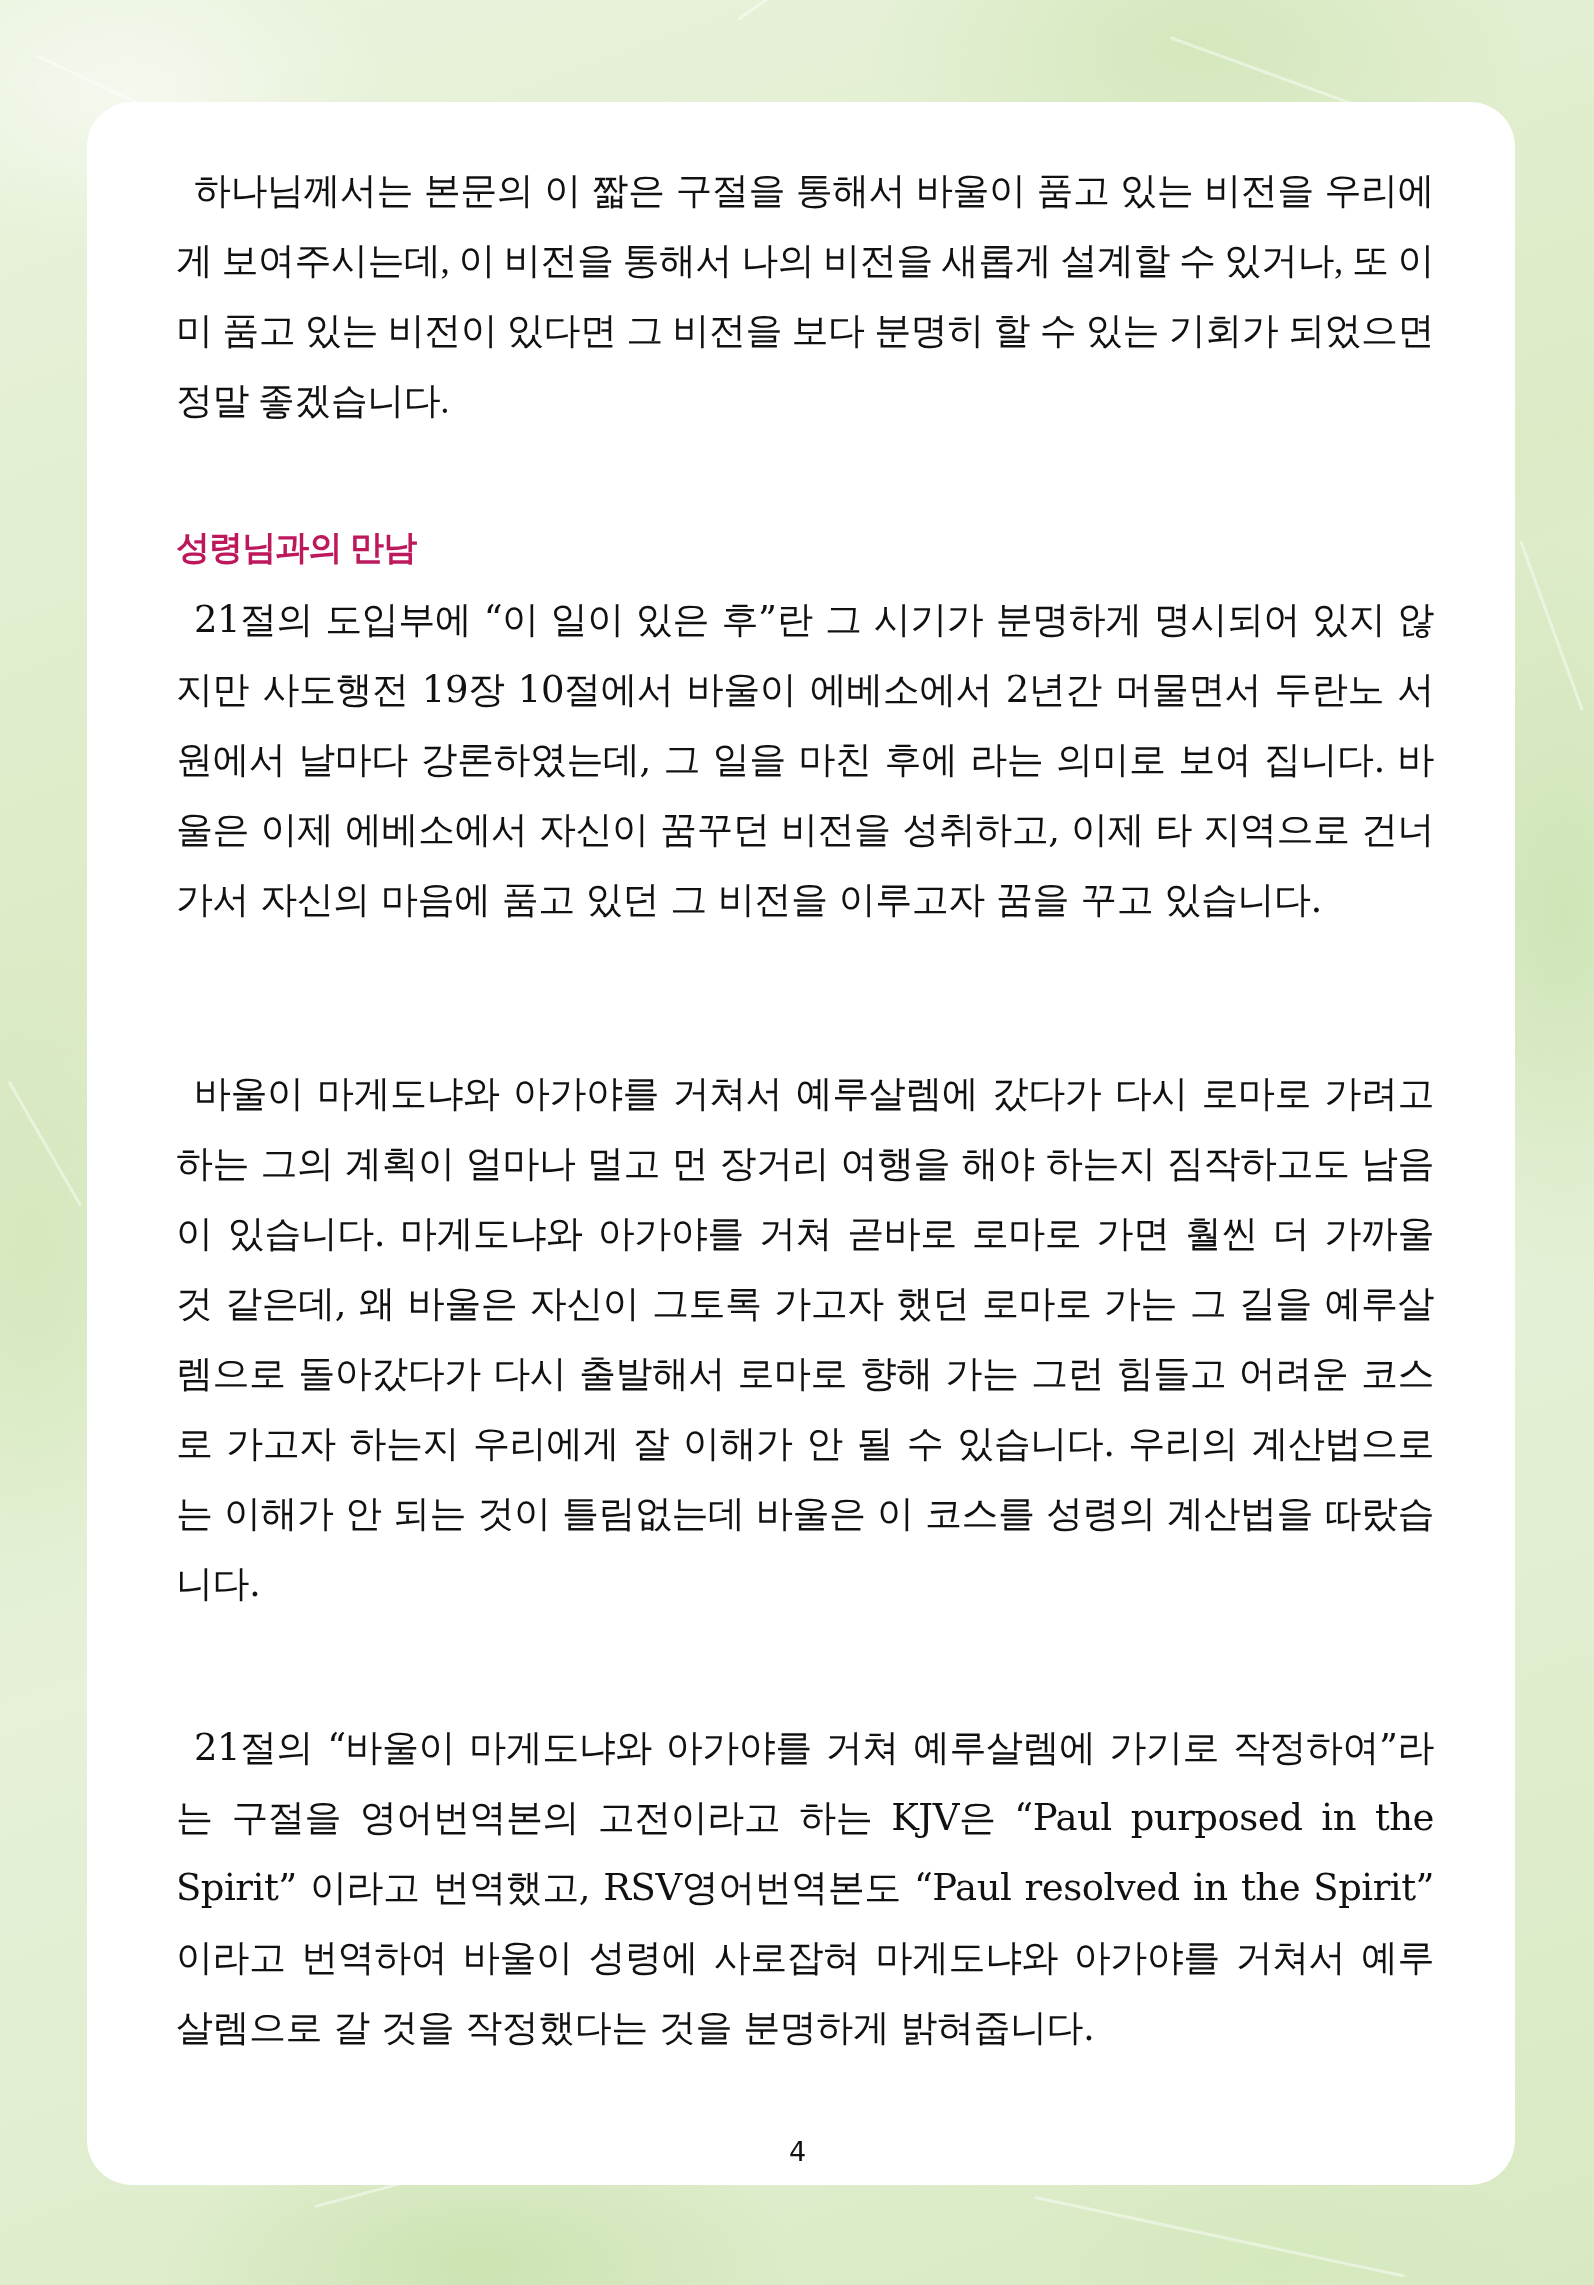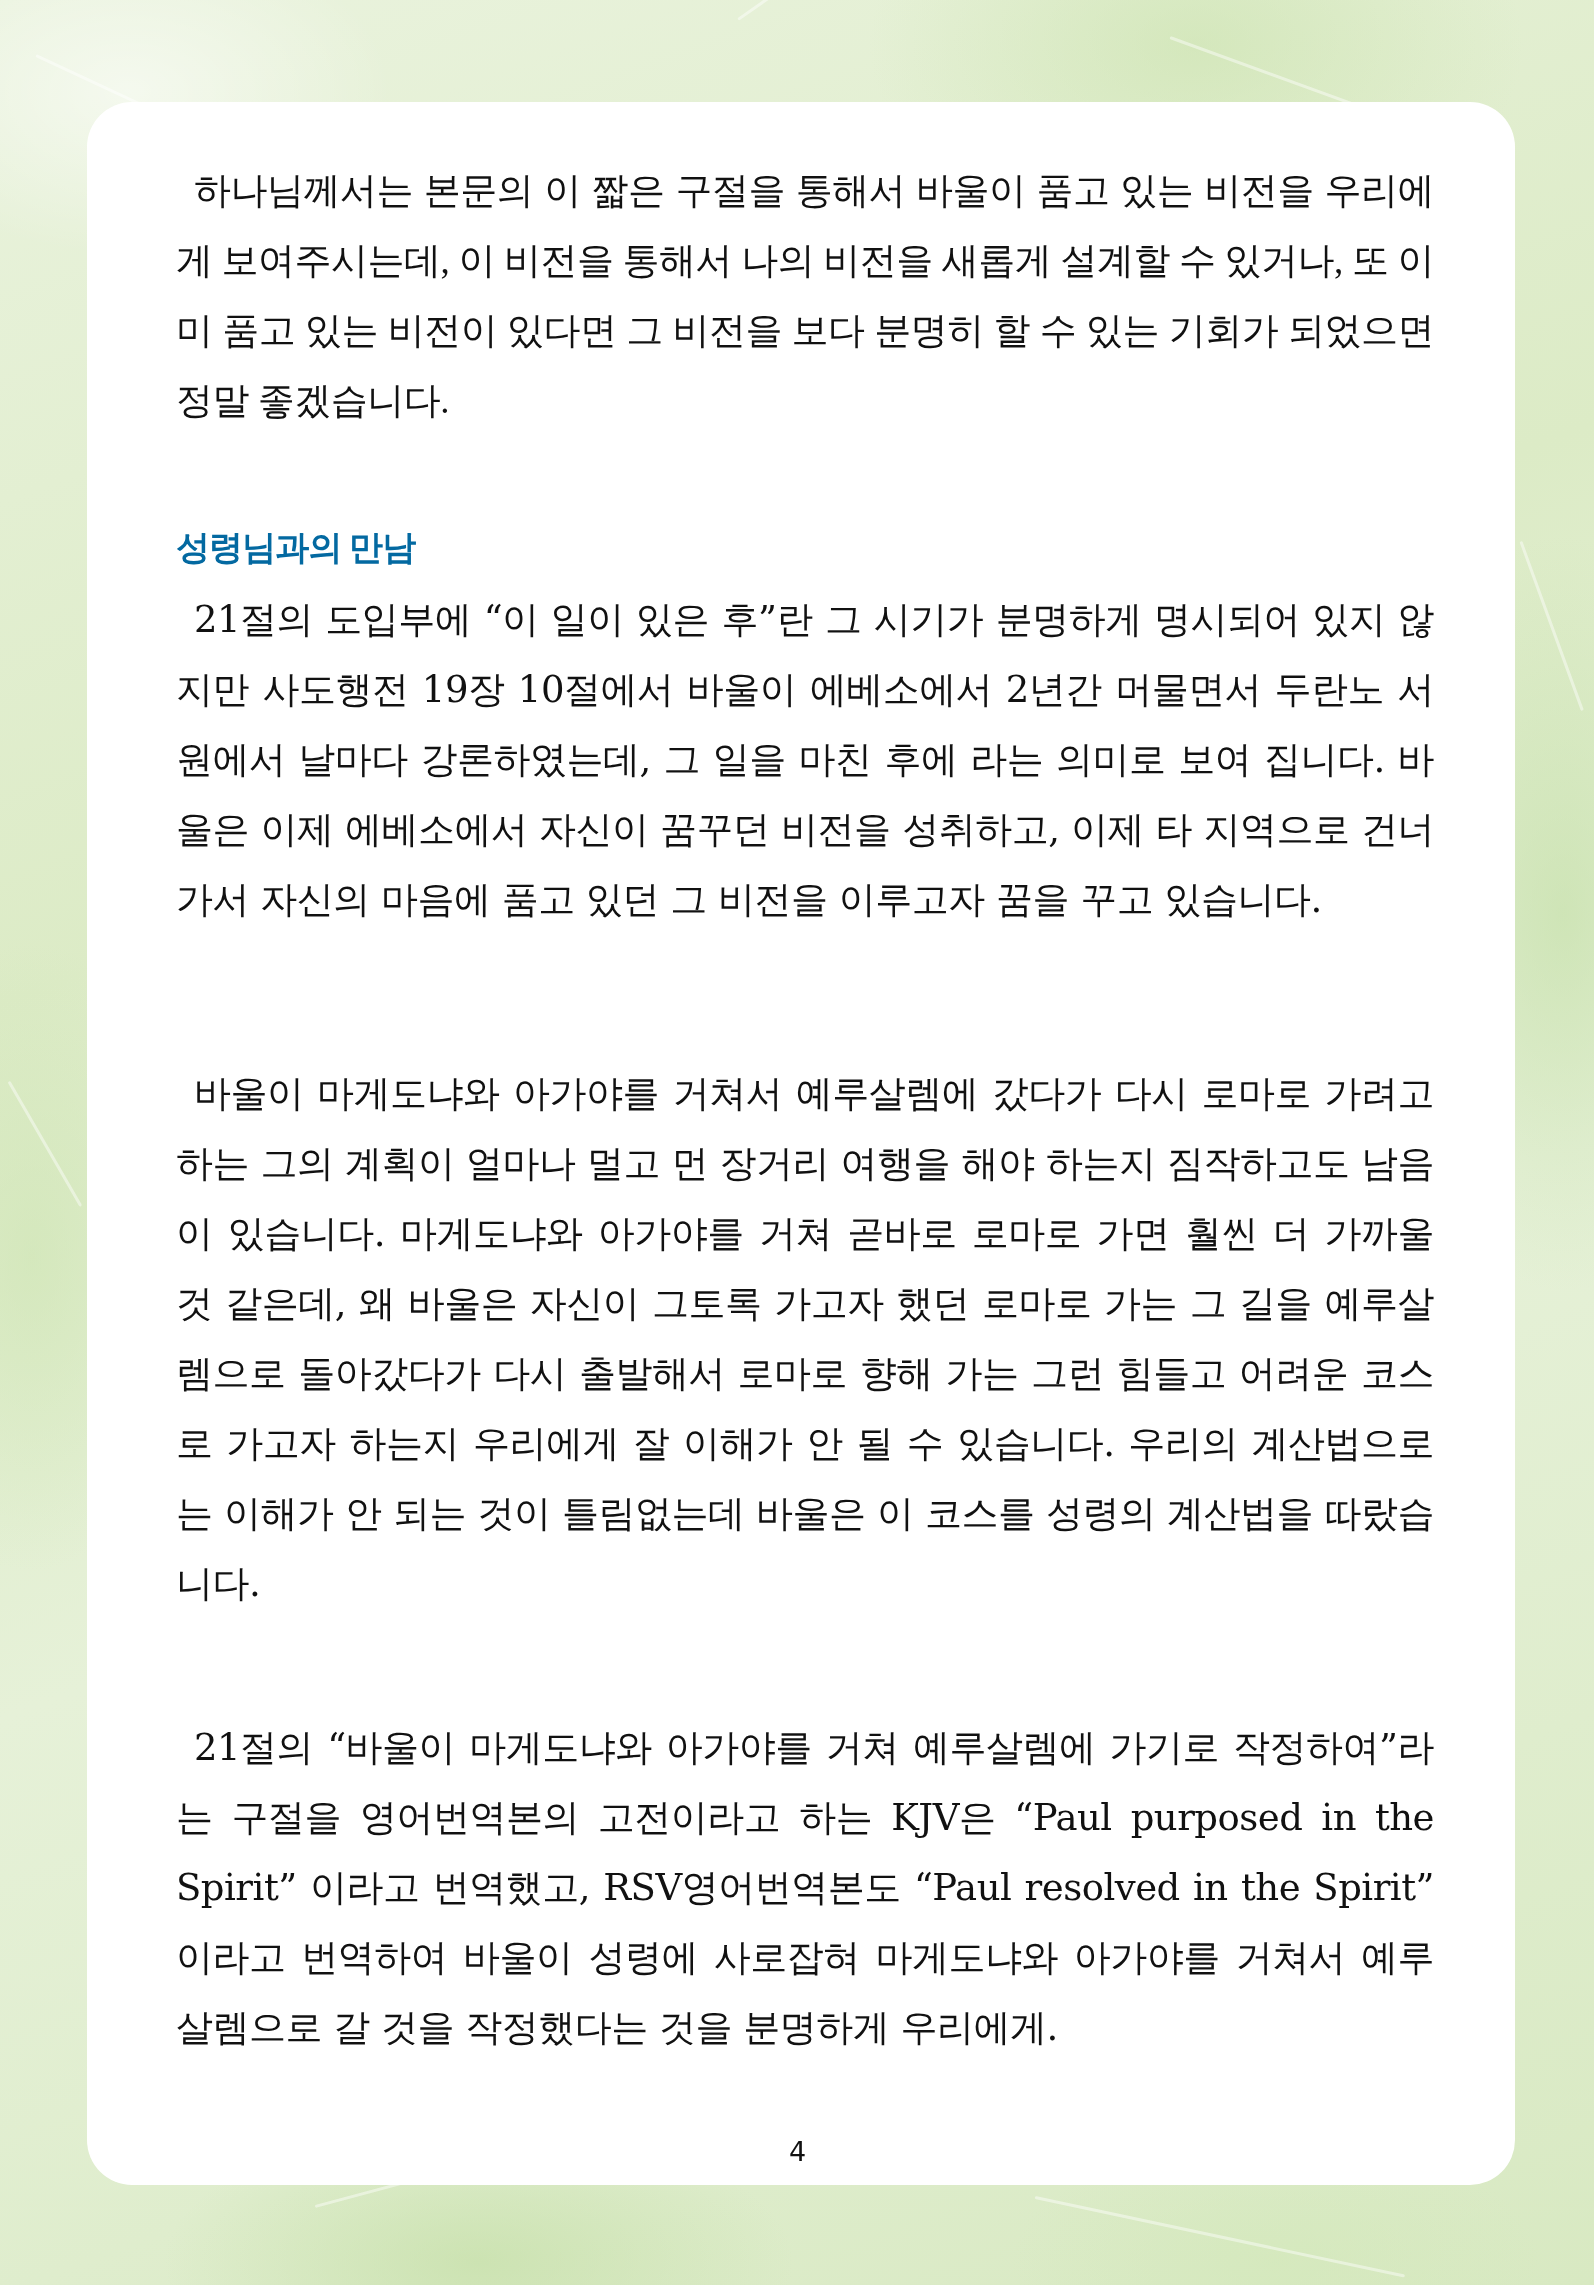--- a/index.html
+++ b/index.html
@@ -46,24 +46,24 @@
     font-size: 37px;
     line-height: 70px;
     text-align: justify;
     letter-spacing: -0.5px;
   }
   .p1 { top: 156px; font-family: Liberation Serif, serif; }
   .heading {
     position: absolute;
     left: 176px;
     top: 525px;
-    font-family: Liberation Serif, serif;
+    font-family: Liberation Sans, sans-serif;
     font-weight: bold;
     font-size: 34px;
-    color: #0369a1;
+    color: #be185d;
     letter-spacing: -0.9px;
   }
   .p2 { top: 585px; }
   .p3 { top: 1059px; }
   .p4 { top: 1713px; }
   .indent { text-indent: 18px; }
   .page-number {
     position: absolute;
     left: 0;
     width: 1595px;
@@ -90,16 +90,16 @@
 <div class="card"></div>
 
 <div class="text p1 indent">하나님께서는 본문의 이 짧은 구절을 통해서 바울이 품고 있는 비전을 우리에게 보여주시는데, 이 비전을 통해서 나의 비전을 새롭게 설계할 수 있거나, 또 이미 품고 있는 비전이 있다면 그 비전을 보다 분명히 할 수 있는 기회가 되었으면 정말 좋겠습니다.</div>
 
 <div class="heading">성령님과의 만남</div>
 
 <div class="text p2 indent">21절의 도입부에 “이 일이 있은 후”란 그 시기가 분명하게 명시되어 있지 않지만 사도행전 19장 10절에서 바울이 에베소에서 2년간 머물면서 두란노 서원에서 날마다 강론하였는데, 그 일을 마친 후에 라는 의미로 보여 집니다. 바울은 이제 에베소에서 자신이 꿈꾸던 비전을 성취하고, 이제 타 지역으로 건너가서 자신의 마음에 품고 있던 그 비전을 이루고자 꿈을 꾸고 있습니다.</div>
 
 <div class="text p3 indent">바울이 마게도냐와 아가야를 거쳐서 예루살렘에 갔다가 다시 로마로 가려고 하는 그의 계획이 얼마나 멀고 먼 장거리 여행을 해야 하는지 짐작하고도 남음이 있습니다. 마게도냐와 아가야를 거쳐 곧바로 로마로 가면 훨씬 더 가까울 것 같은데, 왜 바울은 자신이 그토록 가고자 했던 로마로 가는 그 길을 예루살렘으로 돌아갔다가 다시 출발해서 로마로 향해 가는 그런 힘들고 어려운 코스로 가고자 하는지 우리에게 잘 이해가 안 될 수 있습니다. 우리의 계산법으로는 이해가 안 되는 것이 틀림없는데 바울은 이 코스를 성령의 계산법을 따랐습니다.</div>
 
-<div class="text p4 indent">21절의 “바울이 마게도냐와 아가야를 거쳐 예루살렘에 가기로 작정하여”라는 구절을 영어번역본의 고전이라고 하는 KJV은 “Paul purposed in the Spirit” 이라고 번역했고, RSV영어번역본도 “Paul resolved in the Spirit” 이라고 번역하여 바울이 성령에 사로잡혀 마게도냐와 아가야를 거쳐서 예루살렘으로 갈 것을 작정했다는 것을 분명하게 우리에게.</div>
+<div class="text p4 indent">21절의 “바울이 마게도냐와 아가야를 거쳐 예루살렘에 가기로 작정하여”라는 구절을 영어번역본의 고전이라고 하는 KJV은 “Paul purposed in the Spirit” 이라고 번역했고, RSV영어번역본도 “Paul resolved in the Spirit” 이라고 번역하여 바울이 성령에 사로잡혀 마게도냐와 아가야를 거쳐서 예루살렘으로 갈 것을 작정했다는 것을 분명하게 밝혀줍니다.</div>
 
 <div class="page-number">4</div>
 
 
 </body></html>

